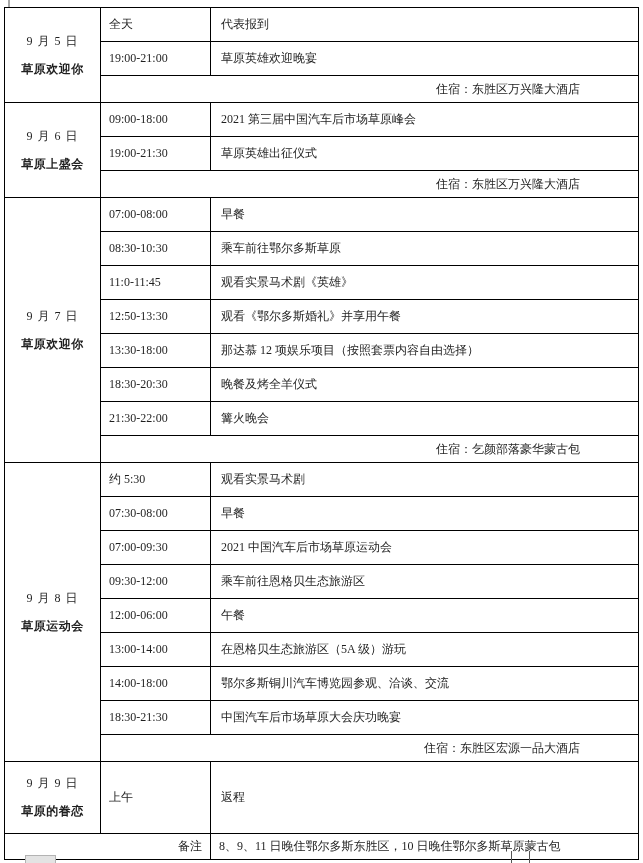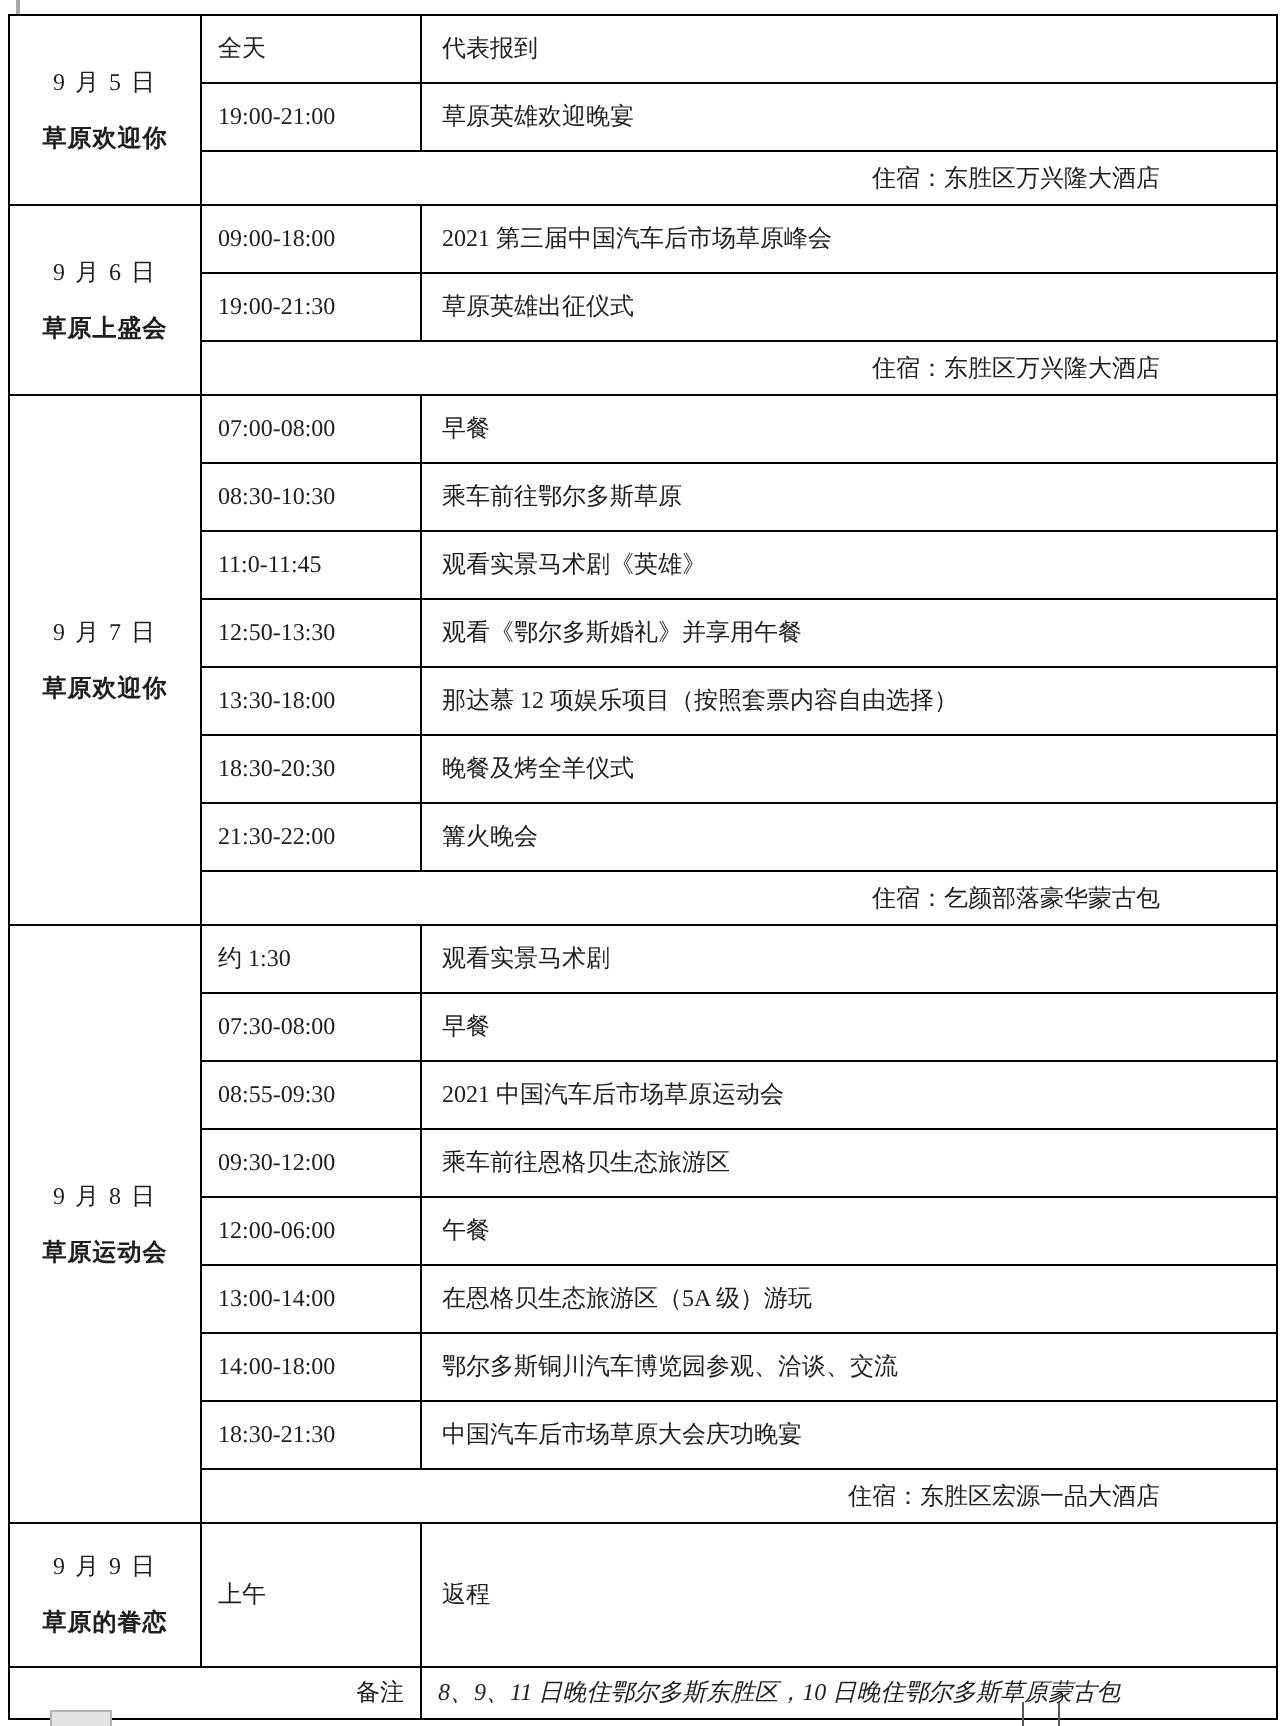--- a/index.html
+++ b/index.html
@@ -32,21 +32,21 @@
   tr.lodging{height:27px;}
   tr.return{height:72px;}
   tr.notes{height:26px;}
   td.date-cell{text-align:center;padding:2px 2px;}
   .date-line{letter-spacing:1px;margin-bottom:13px;}
   .theme-line{font-weight:bold;letter-spacing:0.5px;}
   td.time-cell{padding-left:8px;}
   td.act-cell{padding-left:10px;}
   td.lodge-cell{text-align:right;padding-right:58px;}
   td.notes-label-cell{text-align:right;padding-right:8px;}
-  td.notes-text-cell{padding-left:8px;font-style:italic;}
+  td.notes-text-cell{padding-left:8px;}
   
   .caret-artifact{
     position:absolute;left:8px;top:0;width:2px;height:7px;background:#a9a9a9;
   }
   .handle-artifact{
     position:absolute;left:25px;top:855px;width:29px;height:9px;
     background:#e3e3e3;border:1px solid #b3b3b3;
   }
   .frag-line-v1{position:absolute;left:511px;top:851px;width:1px;height:12px;background:#555;}
   .frag-line-v2{position:absolute;left:529px;top:851px;width:1px;height:12px;background:#555;}
@@ -127,29 +127,29 @@
           <td class="act-cell">篝火晚会</td>
         </tr>
         <tr class="lodging">
           <td class="lodge-cell" colspan="2">住宿：乞颜部落豪华蒙古包</td>
         </tr>
         <tr class="activity">
           <td class="date-cell" rowspan="9">
             <div class="date-line">9 月 8 日</div>
             <div class="theme-line">草原运动会</div>
           </td>
-          <td class="time-cell">约 1:30</td>
+          <td class="time-cell">约 5:30</td>
           <td class="act-cell">观看实景马术剧</td>
         </tr>
         <tr class="activity">
           <td class="time-cell">07:30-08:00</td>
           <td class="act-cell">早餐</td>
         </tr>
         <tr class="activity">
-          <td class="time-cell">08:55-09:30</td>
+          <td class="time-cell">07:00-09:30</td>
           <td class="act-cell">2021 中国汽车后市场草原运动会</td>
         </tr>
         <tr class="activity">
           <td class="time-cell">09:30-12:00</td>
           <td class="act-cell">乘车前往恩格贝生态旅游区</td>
         </tr>
         <tr class="activity">
           <td class="time-cell">12:00-06:00</td>
           <td class="act-cell">午餐</td>
         </tr>

